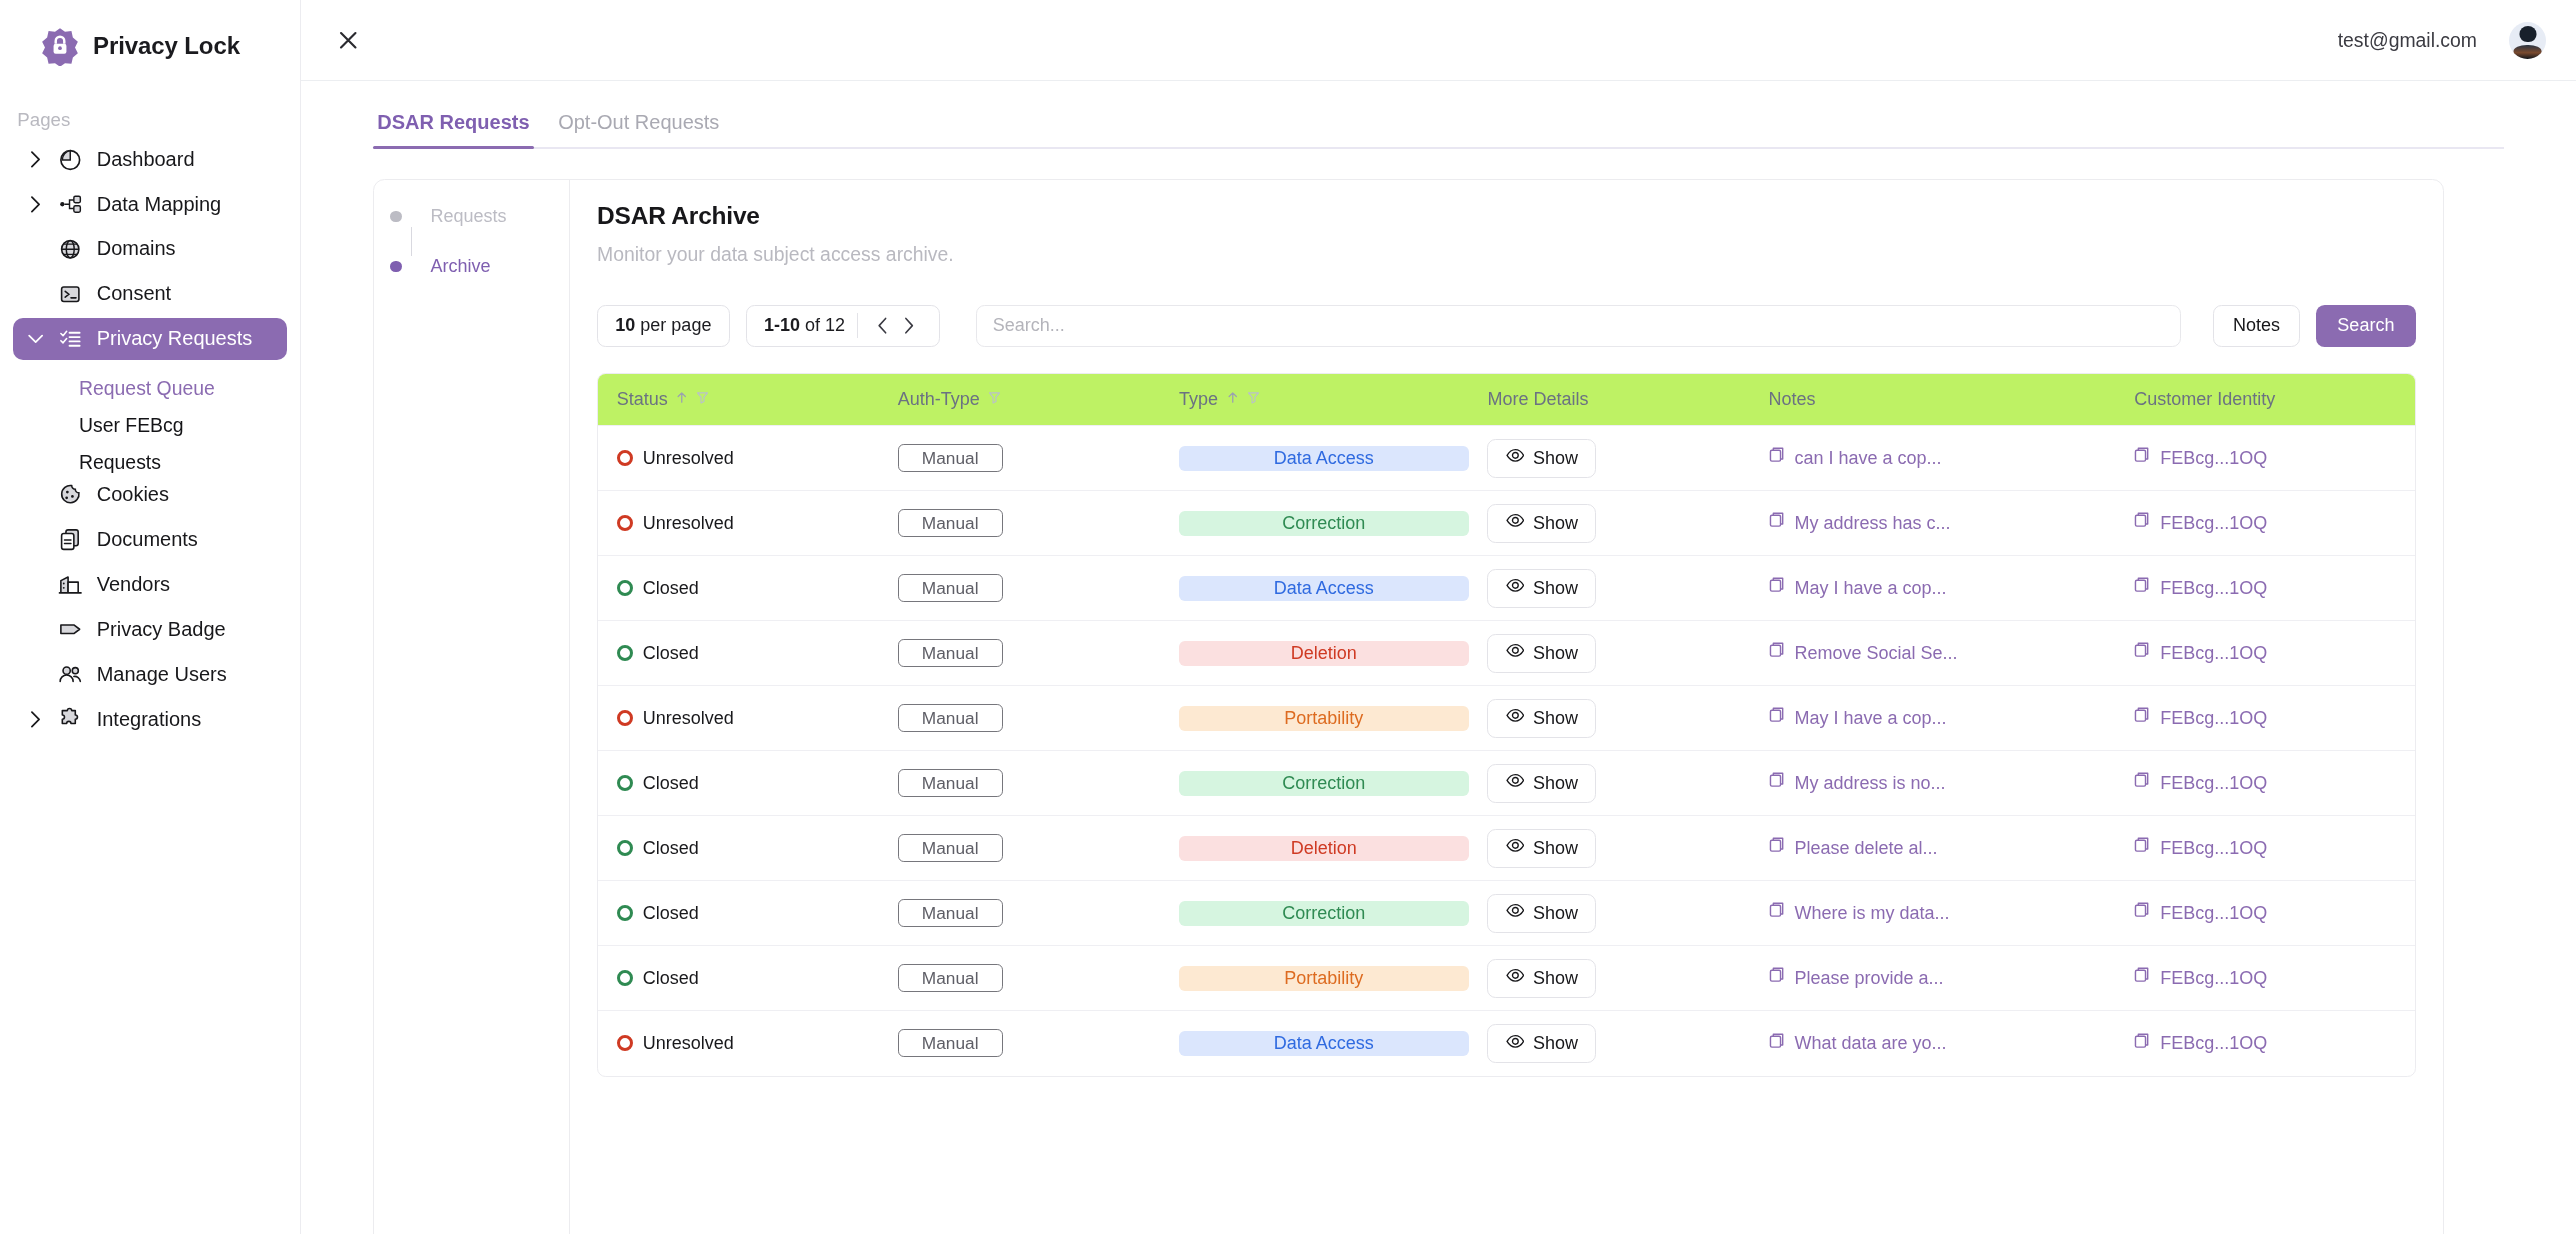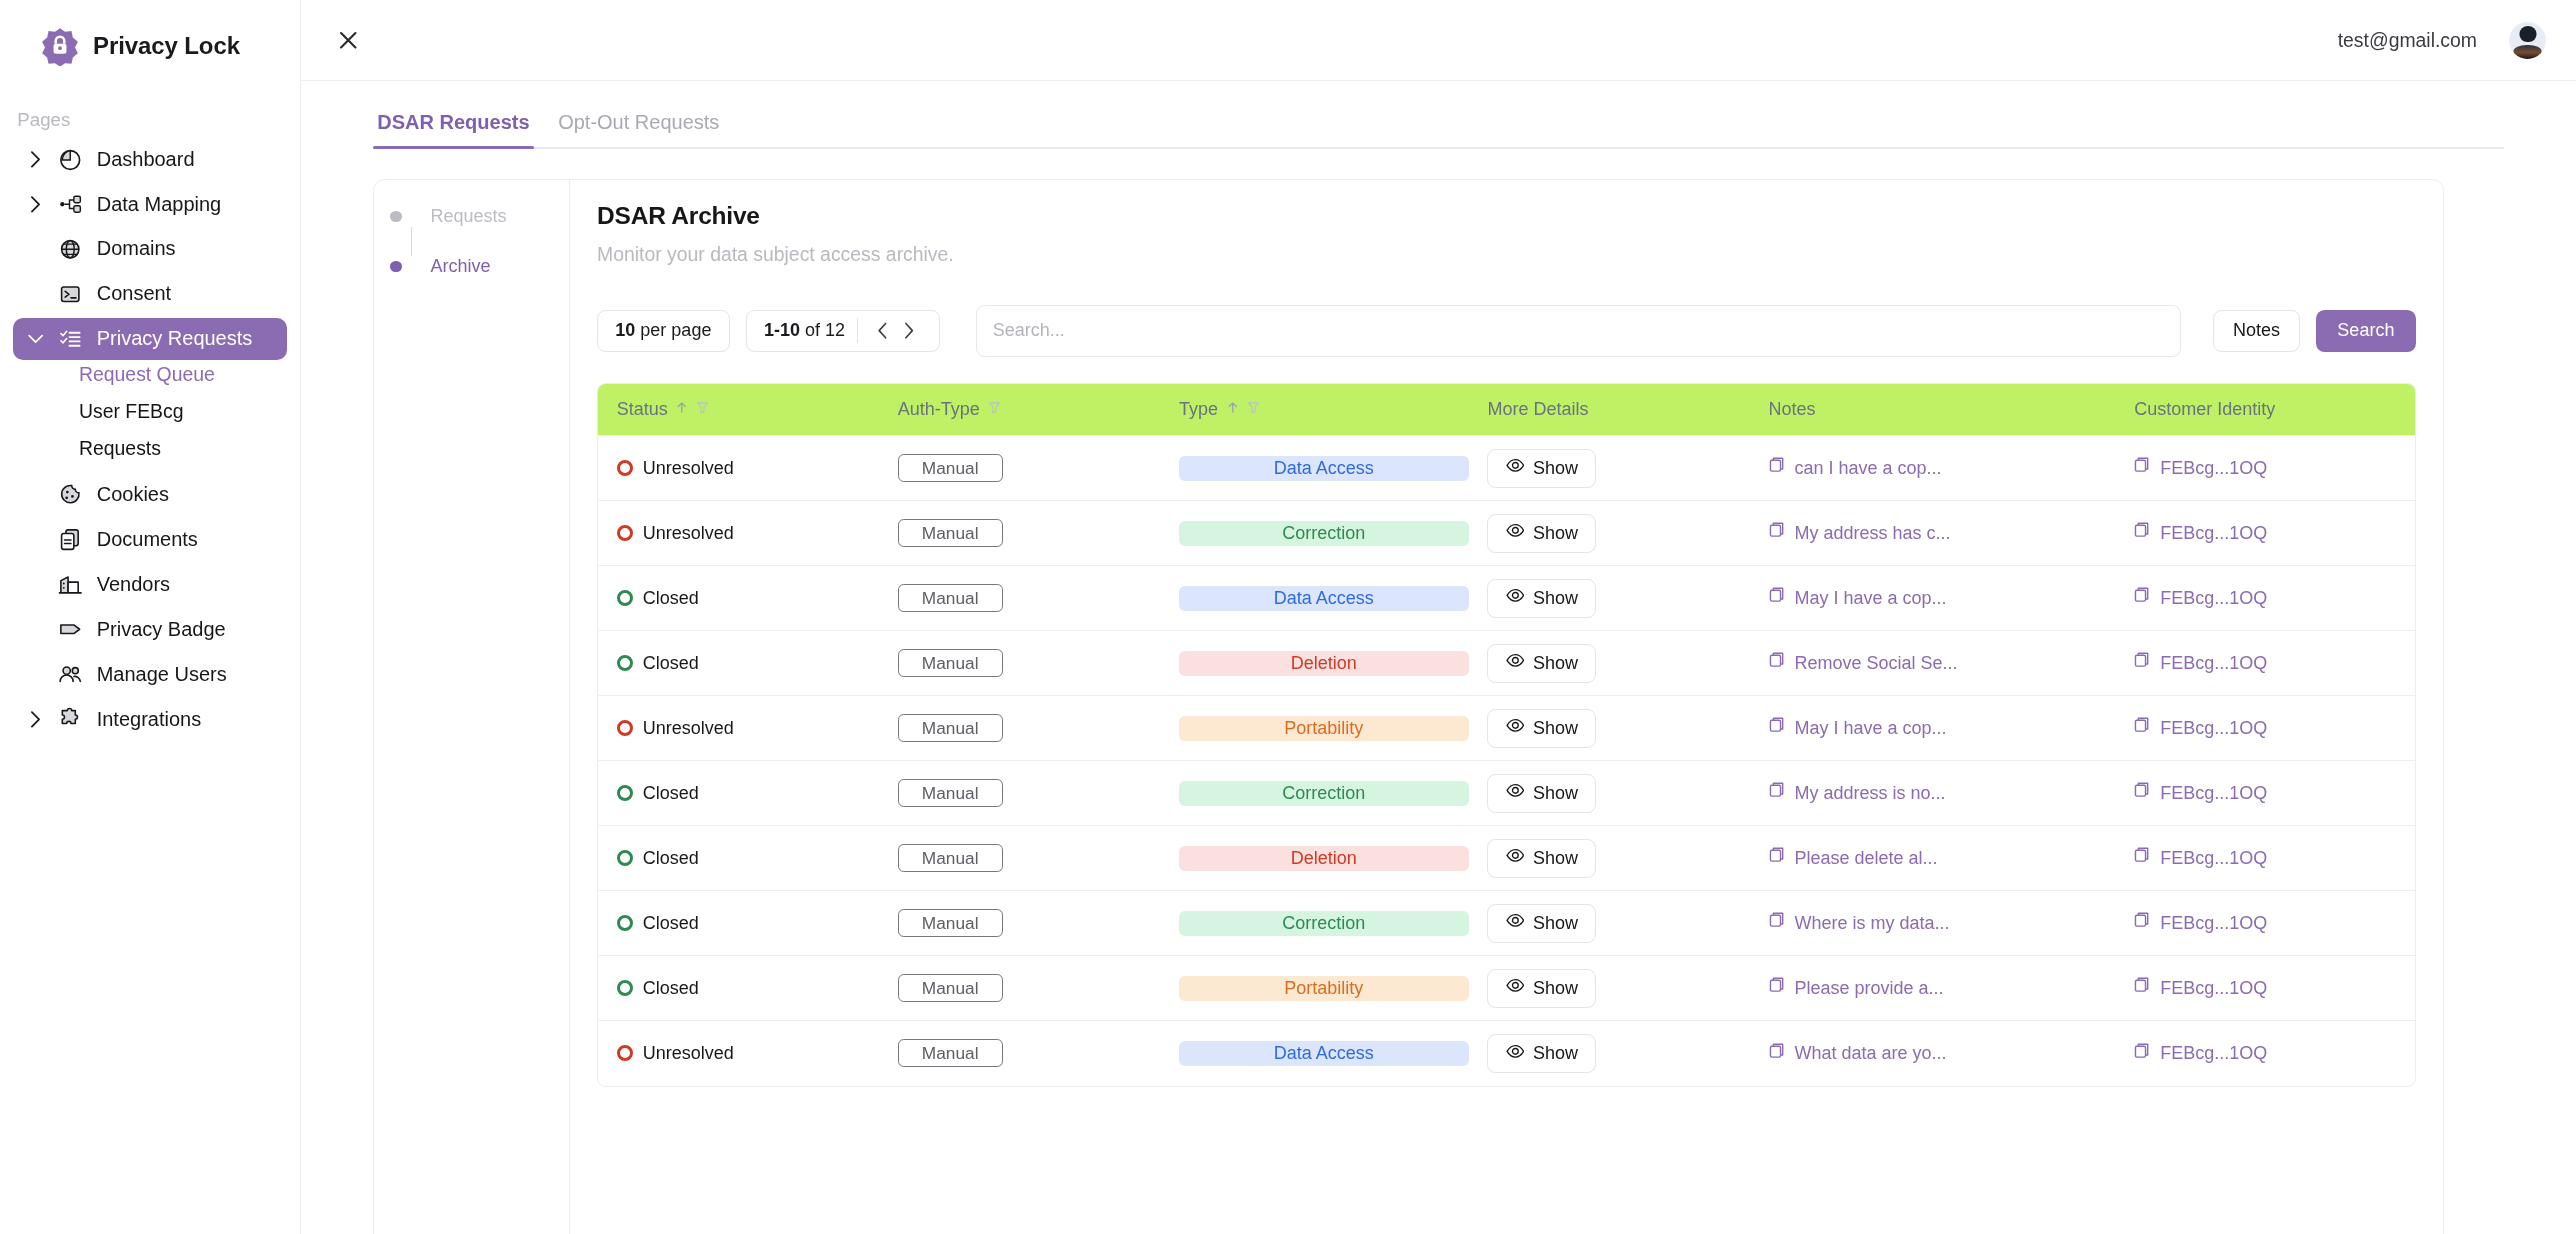--- a/index.html
+++ b/index.html
@@ -31,21 +31,21 @@
     font-size: 20px; color: #18181b; cursor: pointer;
     margin-bottom: 2.9px;
   }
   .nav-item .chev { width: 18.7px; flex: 0 0 18.7px; display:flex; align-items:center; justify-content:center; }
   .nav-item .chev.blank { visibility: hidden; }
   .nav-item .ico { width: 29px; flex: 0 0 29px; display: flex; align-items: center; justify-content: center; }
   .nav-item.active { background: #8b6bb1; color: #ffffff; }
   .nav-item.active svg { stroke: #ffffff; fill: none; }
   .subnav-item {
     font-size: 19.4px; color: #141417; height: 37px;
-    display: flex; align-items: flex-start; padding-left: 66px; cursor: pointer;
+    display: flex; align-items: flex-end; padding-left: 66px; cursor: pointer;
   }
   .subnav-item.current { color: #8b6bb1; }
 
   
   .main { flex: 1 1 auto; height: 1235px; display: flex; flex-direction: column; background: #fff; }
   .topbar {
     height: 81px; flex: 0 0 81px; border-bottom: 1.4px solid #eceef1;
     display: flex; align-items: center; justify-content: space-between;
     padding: 0 30px 0 29px;
   }
@@ -90,21 +90,21 @@
   .toolbar { display: flex; align-items: center; gap: 16px; margin-top: 39px; }
   .pill {
     height: 42px; border: 1.4px solid #e3e3e8; border-radius: 8.6px;
     display: flex; align-items: center; padding: 0 17.3px; font-size: 18px; color: #1c1c20;
     background: #fff; cursor: pointer; white-space: nowrap;
   }
   .pill b { font-weight: 700; }
   .pill .sep { width: 1.4px; height: 24.5px; background: #e3e3e8; margin: 0 11.5px; }
   .pg-arrow { width: 26px; display:flex; align-items:center; justify-content:center; cursor:pointer; }
   .search-box {
-    flex: 1 1 auto; height: 52px; border: 1.4px solid #e8e8ec; border-radius: 8.6px;
+    flex: 1 1 auto; height: 42px; border: 1.4px solid #e8e8ec; border-radius: 8.6px;
     display: flex; align-items: center; padding: 2px 16px; margin-left: 20px; margin-right: 16px;
   }
   .search-box input {
     border: 0; outline: 0; width: 100%; font-size: 18px; color: #222; background: transparent;
     font-family: "Liberation Sans", sans-serif;
   }
   .search-box input::placeholder { color: #b4b4bb; }
   .btn-notes {
     height: 42px; border: 1.4px solid #e3e3e8; border-radius: 8.6px; background: #fff;
     padding: 0 18.7px; font-size: 18px; color: #17171a; cursor: pointer;

